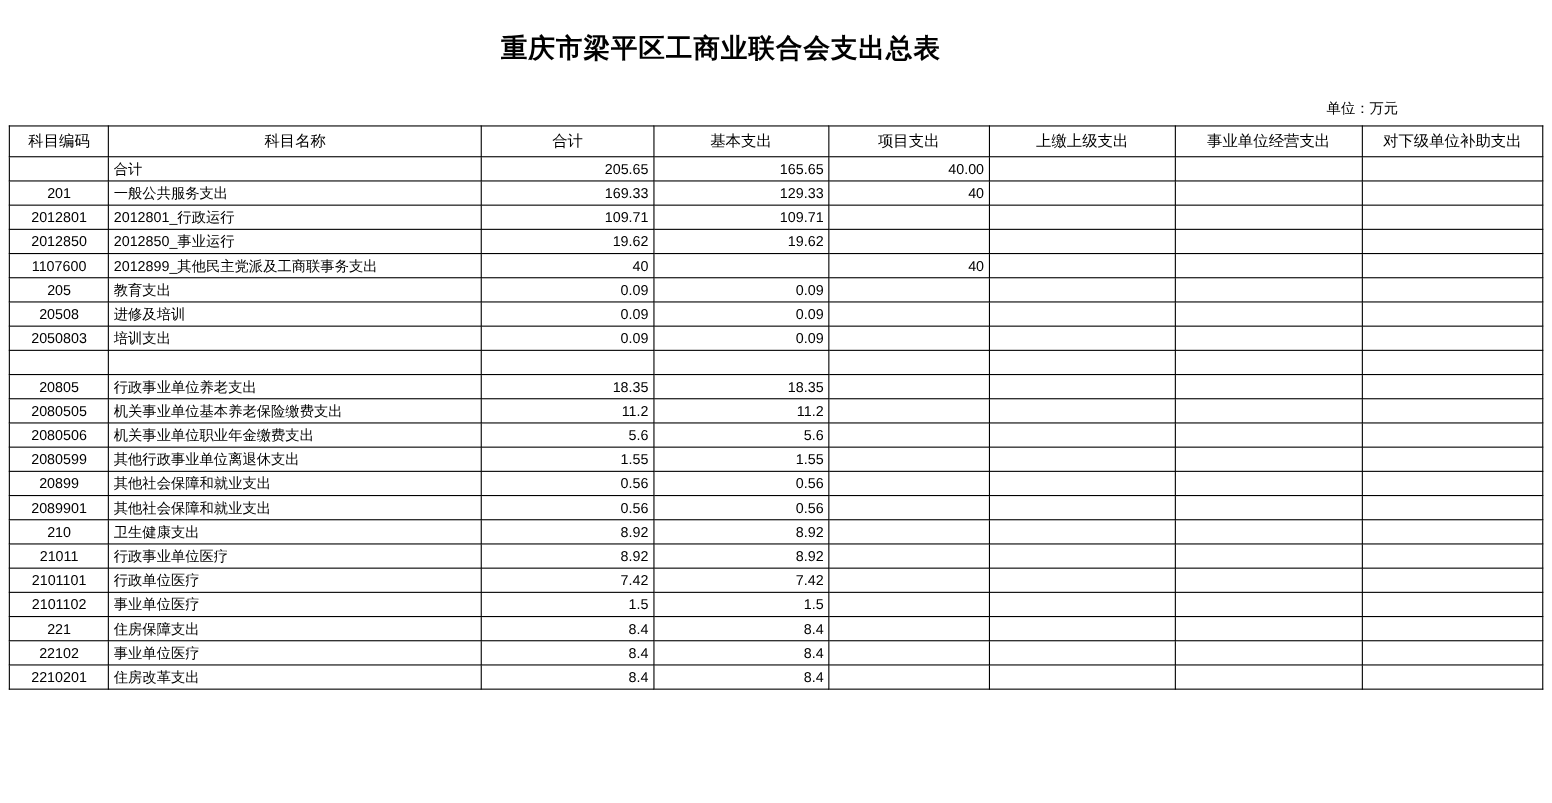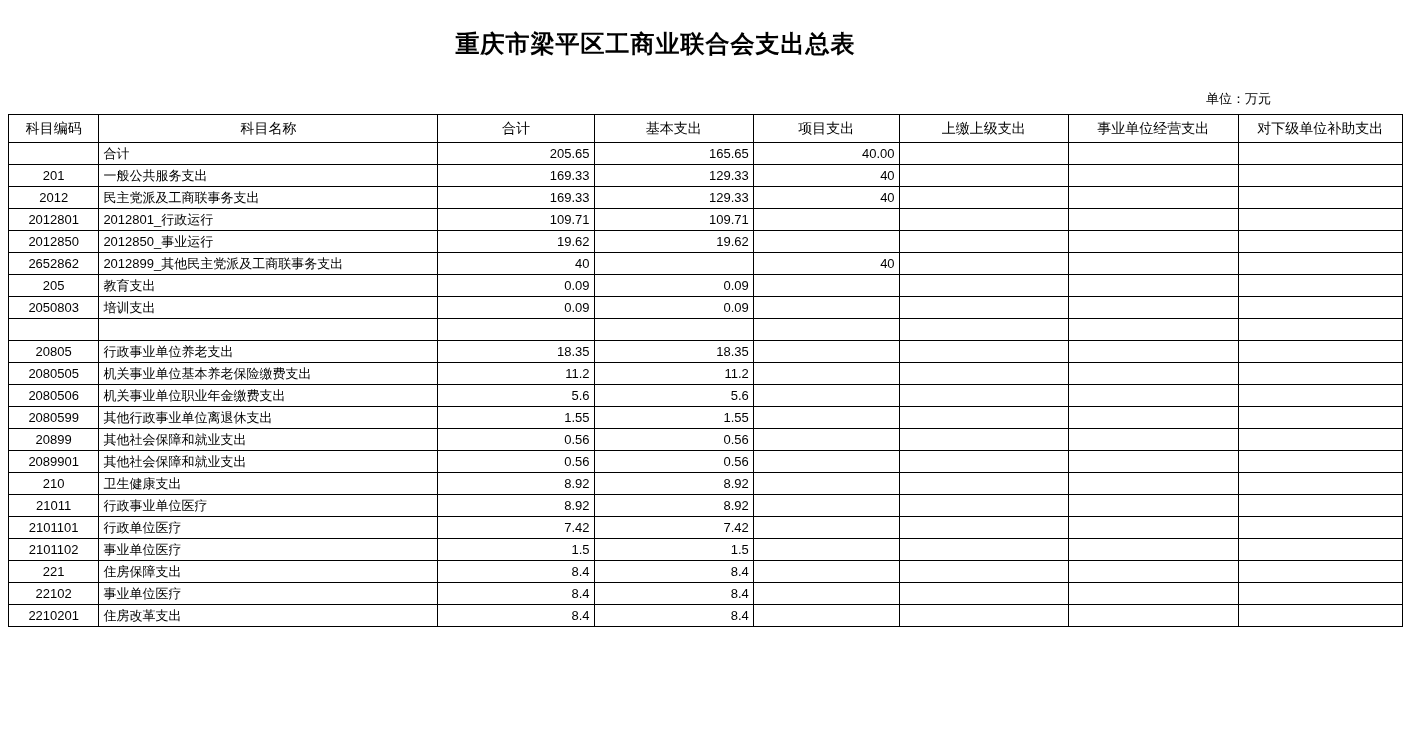--- a/index.html
+++ b/index.html
@@ -123,62 +123,62 @@
           <td class="code">201</td>
           <td class="name ind1">一般公共服务支出</td>
           <td class="num">169.33</td>
           <td class="num">129.33</td>
           <td class="num">40</td>
           <td class="num"></td>
           <td class="num"></td>
           <td class="num"></td>
         </tr>
         <tr>
-          <td class="code">2012</td>
-          <td class="name ind0 tight">民主党派及工商联事务支出</td>
-          <td class="num">169.33</td>
-          <td class="num">129.33</td>
-          <td class="num">40</td>
-          <td class="num"></td>
-          <td class="num"></td>
-          <td class="num"></td>
-        </tr>
-        <tr>
           <td class="code">2012801</td>
           <td class="name ind1">2012801_行政运行</td>
           <td class="num">109.71</td>
           <td class="num">109.71</td>
           <td class="num"></td>
           <td class="num"></td>
           <td class="num"></td>
           <td class="num"></td>
         </tr>
         <tr>
           <td class="code">2012850</td>
           <td class="name ind1">2012850_事业运行</td>
           <td class="num">19.62</td>
           <td class="num">19.62</td>
           <td class="num"></td>
           <td class="num"></td>
           <td class="num"></td>
           <td class="num"></td>
         </tr>
         <tr>
-          <td class="code">2652862</td>
+          <td class="code">1107600</td>
           <td class="name ind1">2012899_其他民主党派及工商联事务支出</td>
           <td class="num">40</td>
           <td class="num"></td>
           <td class="num">40</td>
           <td class="num"></td>
           <td class="num"></td>
           <td class="num"></td>
         </tr>
         <tr>
           <td class="code">205</td>
           <td class="name ind1">教育支出</td>
+          <td class="num">0.09</td>
+          <td class="num">0.09</td>
+          <td class="num"></td>
+          <td class="num"></td>
+          <td class="num"></td>
+          <td class="num"></td>
+        </tr>
+        <tr>
+          <td class="code">20508</td>
+          <td class="name ind2">进修及培训</td>
           <td class="num">0.09</td>
           <td class="num">0.09</td>
           <td class="num"></td>
           <td class="num"></td>
           <td class="num"></td>
           <td class="num"></td>
         </tr>
         <tr>
           <td class="code">2050803</td>
           <td class="name ind3">培训支出</td>

